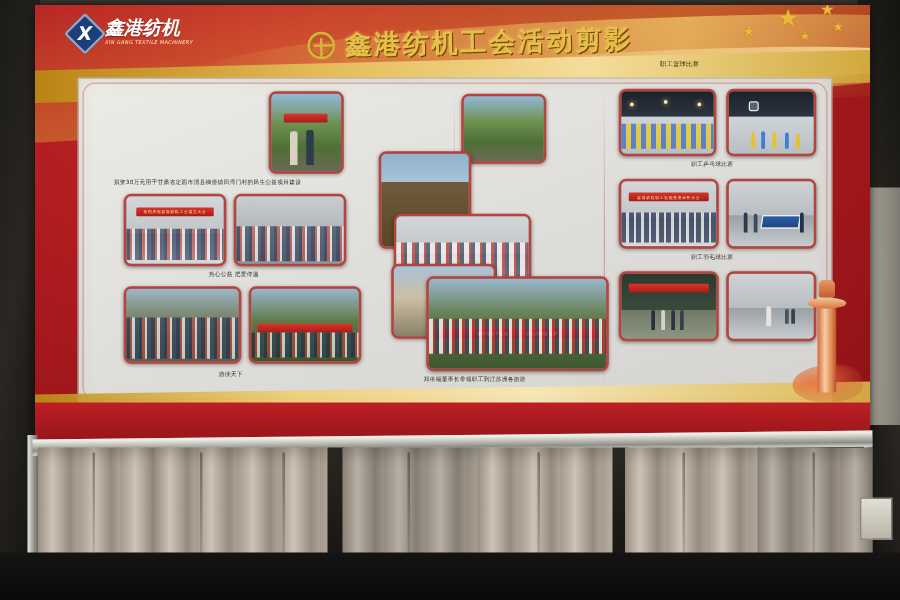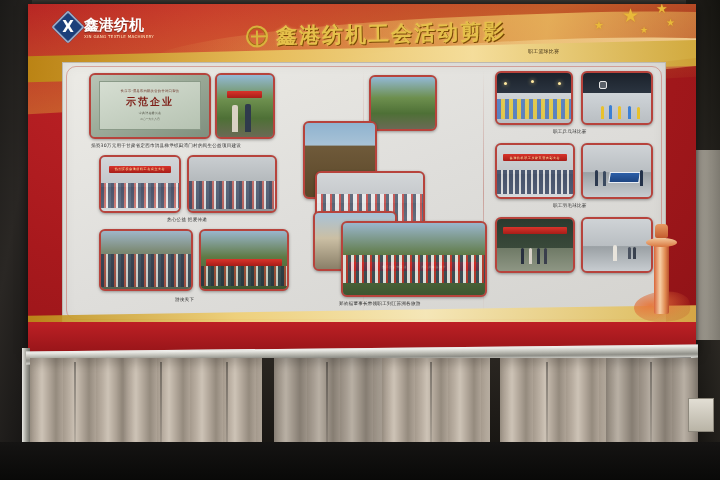--- a/index.html
+++ b/index.html
@@ -90,22 +90,23 @@
     position:absolute;
     color:#e9b93a;
     line-height:1;
     text-shadow: 0 0 2px rgba(180,120,20,.6);
     user-select:none;
   }
 
   
   #logo-badge {
     position:absolute; left:24px; top:9px;
-    display:flex; align-items:flex-end; gap:4px;
+    display:flex; align-items:flex-start; gap:4px;
     padding:2px 4px;
+    font-style:italic;
   }
   .logo-diamond {
     width:24px; height:24px;
     background:#1c3f7a;
     transform: rotate(45deg);
     border-radius:3px;
     position:relative;
     box-shadow: inset 0 0 0 2px #ffffff88;
   }
   .logo-diamond::after{
@@ -401,31 +402,20 @@
       <div id="main-title">鑫港纺机工会活动剪影</div>
     </div>
 
     <div class="cap-onred" style="left:500px;top:44px;">职工篮球比赛</div>
 
     <div id="panel">
 
       <div class="panel-divider" style="left:300px;"></div>
       <div class="panel-divider" style="left:420px;"></div>
 
-      <div class="photo" style="left:26px;top:10px;width:122px;height:66px;">
-        <div class="inner">
-          <div class="plaque-bg"></div>
-          <div class="plaque-card">
-            <div class="plaque-top">长乐市·渭县东西部扶贫协作对口帮扶</div>
-            <div class="plaque-main">示范企业</div>
-            <div class="plaque-sub">中共渭县委员会</div>
-            <div class="plaque-date">二〇一九年八月</div>
-          </div>
-        </div>
-      </div>
 
       <div class="photo" style="left:152px;top:10px;width:60px;height:66px;">
         <div class="inner">
           <div class="sc-outdoor-green"></div>
           <div class="fig" style="left:26%;background:#d9d2c4;height:44%;width:6px;"></div>
           <div class="fig" style="left:50%;background:#2f3a4c;height:46%;width:6px;"></div>
           <div class="banner-red" style="top:26%;left:18%;width:62%;height:11%;"></div>
         </div>
       </div>
 

